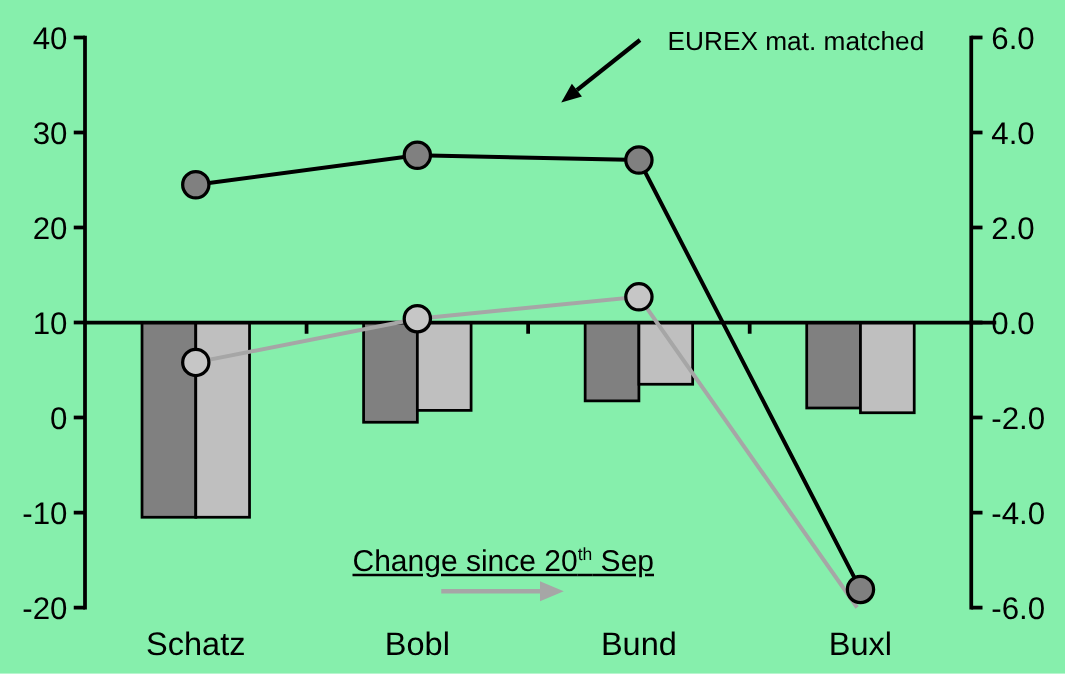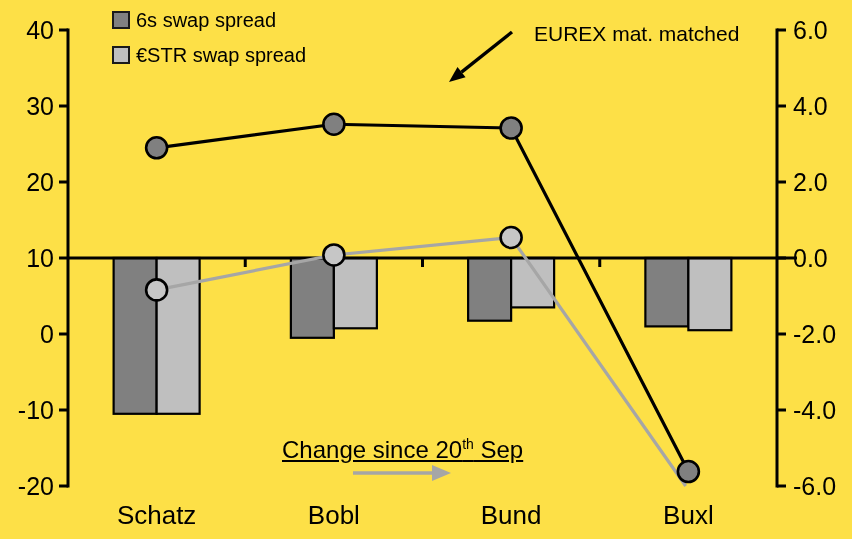--- a/index.html
+++ b/index.html
@@ -1,19 +1,19 @@
 <!DOCTYPE html>
 <html><head>
 <meta charset="utf-8">
 <style>
   html,body{margin:0;padding:0;background:#fff;}
   .canvas{
     position:relative;
     width:852px;height:539px;
-    background:#fde047;
+    background:#86efac;
     font-family:"Liberation Sans", sans-serif;
     overflow:hidden;
     color:#000;
   }
   svg{position:absolute;left:0;top:0;}
   .legend{
     position:absolute;left:112px;top:9px;
   }
   .legend-row{
     display:flex;align-items:center;gap:6px;
@@ -94,30 +94,20 @@
       <text x="156.625" y="524" text-anchor="middle" font-size="26" fill="#000">Schatz</text>
       <text x="333.875" y="524" text-anchor="middle" font-size="26" fill="#000">Bobl</text>
       <text x="511.125" y="524" text-anchor="middle" font-size="26" fill="#000">Bund</text>
       <text x="688.375" y="524" text-anchor="middle" font-size="26" fill="#000">Buxl</text>
       <line x1="512" y1="32" x2="461.53262244881046" y2="72.05347424697584" stroke="#000000" stroke-width="3.4"></line>
       <polygon points="449,82 457.4918463616444,66.9620963771466 465.57339853597654,77.14485211680508" fill="#000000"></polygon>
       <line x1="353" y1="473" x2="432" y2="473" stroke="#a6a6a6" stroke-width="3.6"></line>
       <polygon points="451,473 432,481 432,465" fill="#a6a6a6"></polygon>
     </svg>
 
-  <div class="legend">
-    <div class="legend-row">
-      <span class="swatch" id="sw0" style="background: rgb(128, 128, 128);"></span>
-      <span>6s swap spread</span>
-    </div>
-    <div class="legend-row">
-      <span class="swatch" id="sw1" style="background: rgb(191, 191, 191);"></span>
-      <span>€STR swap spread</span>
-    </div>
-  </div>
 
   <div class="anno-curve">
     <div>EUREX mat. matched</div>
   </div>
 
   <div class="anno-change"><span>Change since 20</span><sup>th</sup><span> Sep</span></div>
 
 </div>
 
 </body></html>

